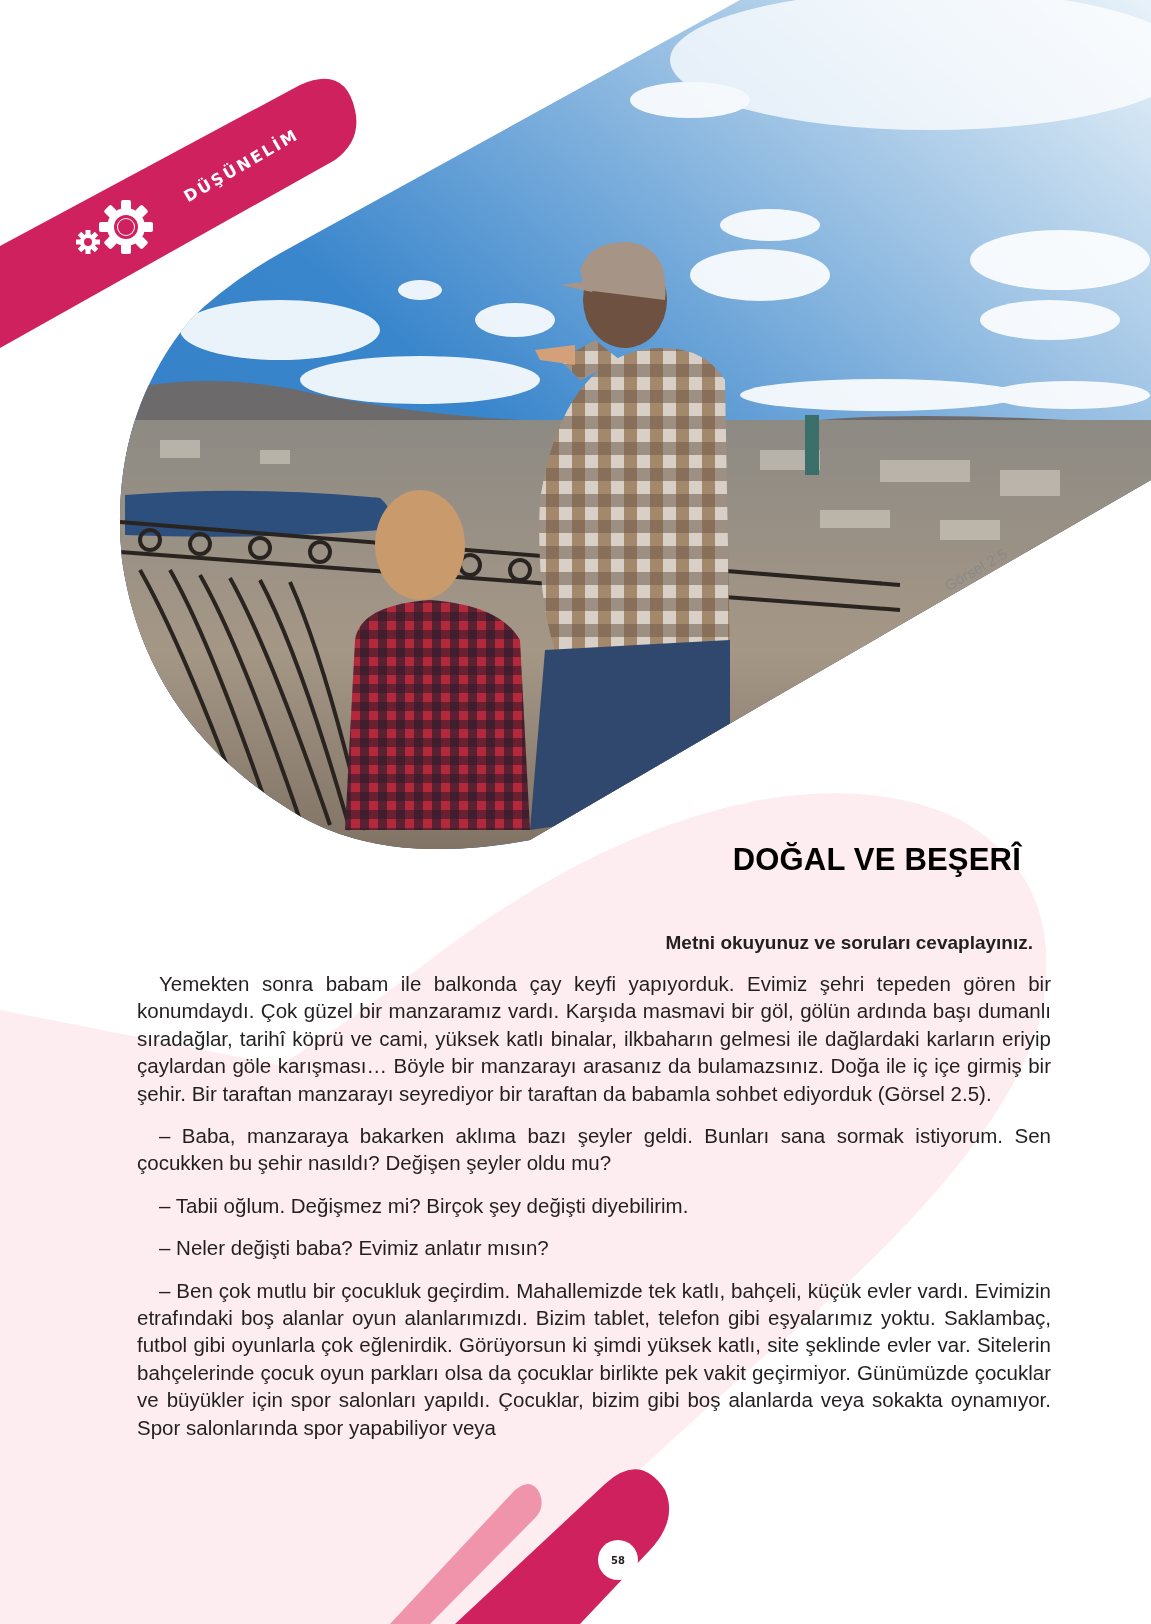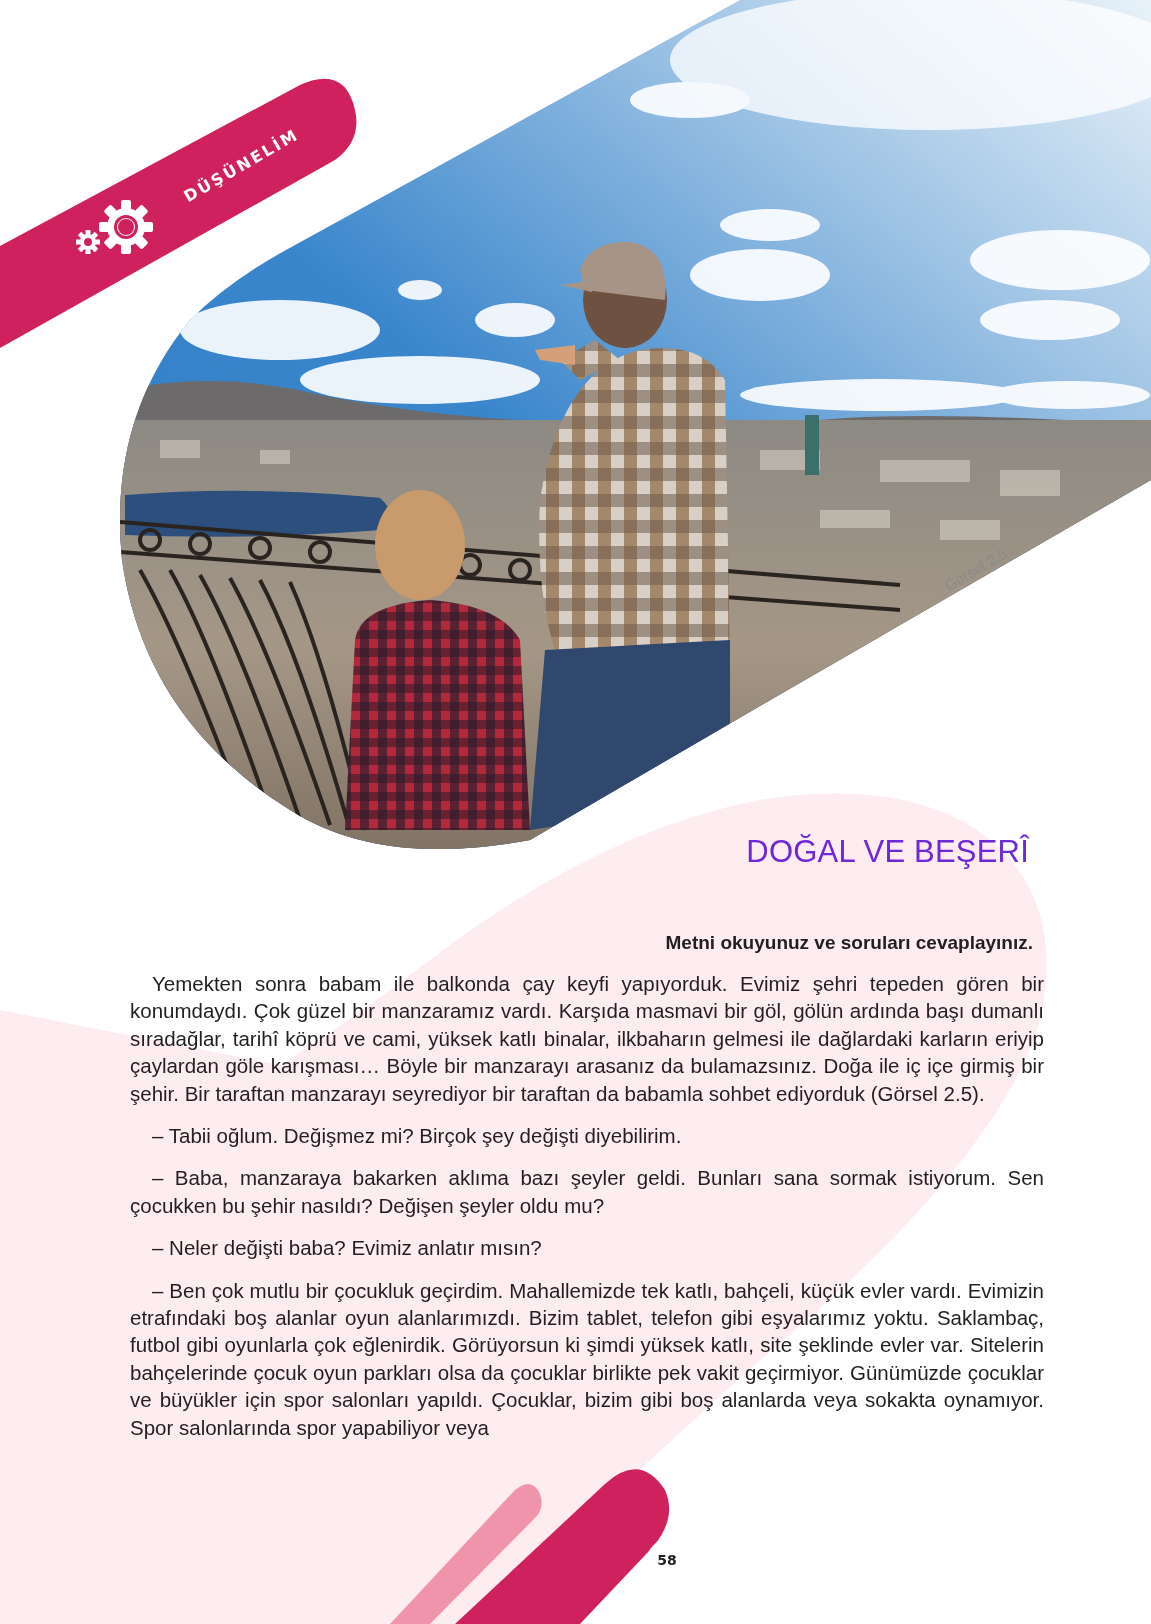--- a/index.html
+++ b/index.html
@@ -6,52 +6,52 @@
   body {
     width: 1151px; height: 1624px; position: relative; overflow: hidden;
     background: #ffffff;
     font-family: "Liberation Sans", sans-serif;
     color: #231f20;
   }
   .layer { position: absolute; left: 0; top: 0; }
   
   .title {
     position: absolute; right: 118px; top: 826px;
-    text-align: right; font-weight: normal; font-size: 31px; line-height: 43px;
-    color: #6d28d9; margin: 4px; letter-spacing: 0.2px;
+    text-align: right; font-weight: bold; font-size: 31px; line-height: 43px;
+    color: #000000; margin: 12px; letter-spacing: 0.2px;
   }
   .title span { display: block; }
   .instruction {
     position: absolute; right: 118px; top: 932px;
     font-weight: bold; font-size: 19px; margin: 0; text-align: center;
   }
   .body-text {
-    position: absolute; left: 130px; top: 970px; width: 914px;
+    position: absolute; left: 137px; top: 970px; width: 914px;
     font-size: 20.5px; line-height: 27.4px; color: #231f20;
   }
   .body-text p {
     margin: 0 0 15px 0; text-align: justify; text-indent: 22px;
   }
   .caption {
     position: absolute; left: 950px; top: 577px;
     font-size: 15px; color: #8a8a8a;
     transform: rotate(-30deg); transform-origin: left bottom;
     white-space: nowrap;
   }
   .banner-label {
     position: absolute; left: 190px; top: 187px;
     font-family: "DejaVu Sans", sans-serif; font-weight: bold; font-size: 16px;
     letter-spacing: 2.5px; color: #ffffff;
     transform: rotate(-30deg); transform-origin: left bottom; white-space: nowrap;
   }
   .page-num {
-    position: absolute; left: 647px; top: 1540px; width: 40px; height: 40px;
+    position: absolute; left: 598px; top: 1540px; width: 40px; height: 40px;
     border-radius: 50%; background: #fff;
     display: flex; align-items: center; justify-content: center;
-    font-family: "DejaVu Sans", sans-serif; font-weight: bold; font-size: 14px; color: #231f20;
+    font-family: "DejaVu Sans", sans-serif; font-weight: bold; font-size: 10px; color: #231f20;
   }
 </style>
 </head>
 <body>
 
 <svg class="layer" width="1151" height="1624">
   <defs>
     <linearGradient id="sky" x1="0" y1="1" x2="1" y2="0">
       <stop offset="0" stop-color="#2f79c4"></stop>
       <stop offset="0.45" stop-color="#3a86cc"></stop>
@@ -188,19 +188,19 @@
 <div class="caption">Görsel 2.5</div>
 
 <h1 class="title">
   <span>DOĞAL VE BEŞERÎ</span>
 </h1>
 
 <p class="instruction">Metni okuyunuz ve soruları cevaplayınız.</p>
 
 <div class="body-text">
   <p>Yemekten sonra babam ile balkonda çay keyfi yapıyorduk. Evimiz şehri tepeden gören bir konumdaydı. Çok güzel bir manzaramız vardı. Karşıda masmavi bir göl, gölün ardında başı dumanlı sıradağlar, tarihî köprü ve cami, yüksek katlı binalar, ilkbaharın gelmesi ile dağlardaki karların eriyip çaylardan göle karışması… Böyle bir manzarayı arasanız da bulamazsınız. Doğa ile iç içe girmiş bir şehir. Bir taraftan manzarayı seyrediyor bir taraftan da babamla sohbet ediyorduk (Görsel 2.5).</p>
+  <p>– Baba, manzaraya bakarken aklıma bazı şeyler geldi. Bunları sana sormak istiyorum. Sen çocukken bu şehir nasıldı? Değişen şeyler oldu mu?</p>
   <p>– Tabii oğlum. Değişmez mi? Birçok şey değişti diyebilirim.</p>
-  <p>– Baba, manzaraya bakarken aklıma bazı şeyler geldi. Bunları sana sormak istiyorum. Sen çocukken bu şehir nasıldı? Değişen şeyler oldu mu?</p>
   <p>– Neler değişti baba? Evimiz anlatır mısın?</p>
   <p>– Ben çok mutlu bir çocukluk geçirdim. Mahallemizde tek katlı, bahçeli, küçük evler vardı. Evimizin etrafındaki boş alanlar oyun alanlarımızdı. Bizim tablet, telefon gibi eşyalarımız yoktu. Saklambaç, futbol gibi oyunlarla çok eğlenirdik. Görüyorsun ki şimdi yüksek katlı, site şeklinde evler var. Sitelerin bahçelerinde çocuk oyun parkları olsa da çocuklar birlikte pek vakit geçirmiyor. Günümüzde çocuklar ve büyükler için spor salonları yapıldı. Çocuklar, bizim gibi boş alanlarda veya sokakta oynamıyor. Spor salonlarında spor yapabiliyor veya</p>
 </div>
 
 <div class="page-num">58</div>
 
 </body></html>

